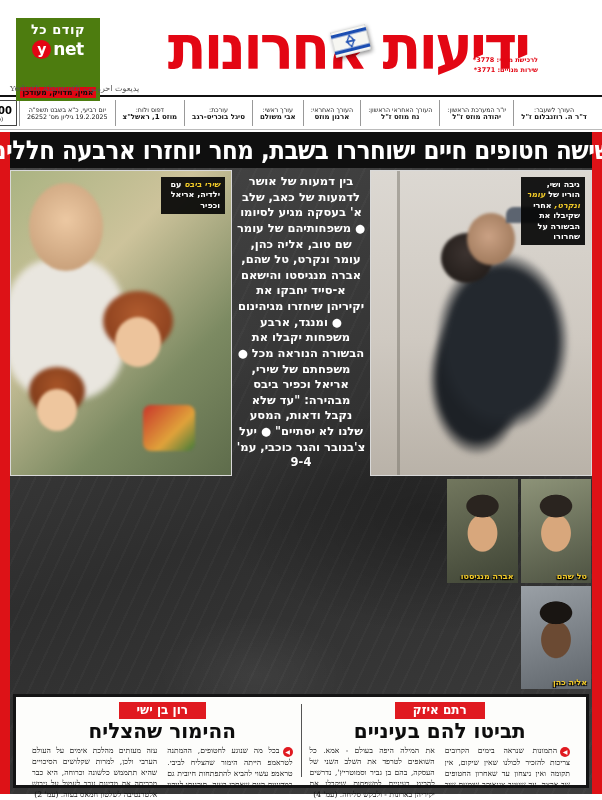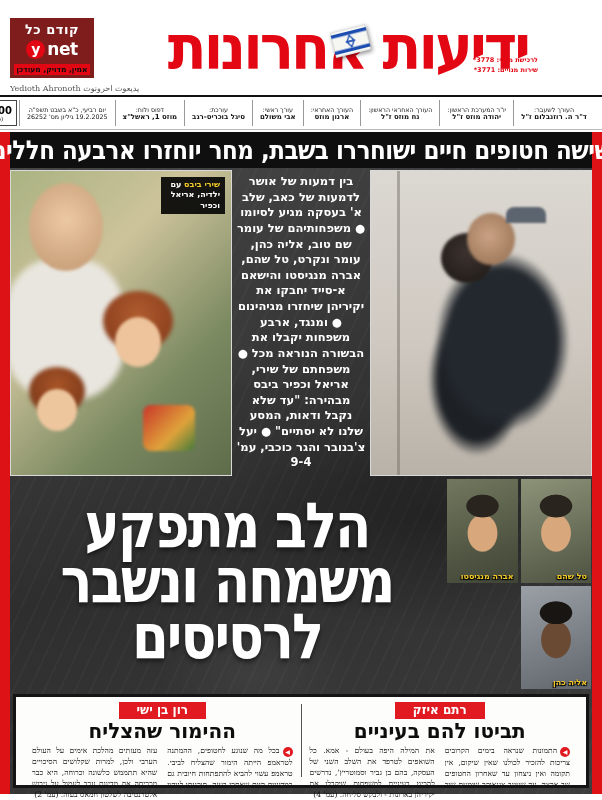--- a/index.html
+++ b/index.html
@@ -1,21 +1,21 @@
 <!DOCTYPE html>
 <html lang="he"><head>
 <meta charset="utf-8">
 <style>
   * { margin:0; padding:0; box-sizing:border-box; }
   body { width:602px; height:800px; background:#ffffff; font-family:"DejaVu Sans", sans-serif; overflow:hidden; }
   .page { position:relative; width:602px; height:800px; background:#fff; }
 
   
   .masthead { position:relative; height:97px; border-bottom:2px solid #111; background:#fff; }
-  .ynet-box { position:absolute; left:10px; top:18px; width:84px; height:60px; background:#7f1d1d; color:#fff; text-align:center; padding-top:4px; }
+  .ynet-box { position:absolute; left:16px; top:18px; width:84px; height:83px; background:#4d7c0f; color:#fff; text-align:center; padding-top:4px; }
   .ynet-topline { font-size:13px; font-weight:bold; letter-spacing:0.5px; }
   .ynet-logo { display:flex; align-items:center; justify-content:center; gap:2px; margin-top:2px; }
   .ynet-y { display:inline-flex; align-items:center; justify-content:center; width:19px; height:19px; border-radius:50%; background:#e30613; color:#fff; font-weight:bold; font-size:14px; }
   .ynet-net { color:#fff; font-weight:bold; font-size:17px; letter-spacing:-0.5px; }
   .ynet-strip { position:absolute; bottom:3px; left:4px; right:4px; background:#e30613; color:#0d0d0d; font-size:7.5px; font-weight:bold; padding:1px 0; }
   .logo-wrap { position:absolute; right:6px; left:100px; top:8px; height:78px; direction:rtl; text-align:center; }
   .logo-text { font-size:57px; font-weight:bold; color:#e30613; letter-spacing:-3px; line-height:78px; transform:scaleY(1.08); display:block; white-space:nowrap; }
   .flag { position:absolute; left:47%; top:20px; transform:rotate(-14deg); filter:drop-shadow(1px 2px 2px rgba(0,0,0,0.45)); }
   .subs { position:absolute; right:64px; top:56px; direction:rtl; text-align:right; color:#e30613; font-size:6.5px; font-weight:bold; line-height:1.5; }
   .latin-line { position:absolute; left:10px; bottom:2px; font-size:8px; color:#555; font-family:"DejaVu Serif", serif; }
@@ -58,21 +58,21 @@
   .photo-bibas { flex:1; background:linear-gradient(135deg,#aab382 0%,#cdc39b 35%,#7c8a62 70%,#5e6c4b 100%); }
   .photo-bibas .mom-face { position:absolute; left:18px; top:12px; width:74px; height:88px; border-radius:50%; background:radial-gradient(circle at 50% 42%, #ecc8a2, #caa27c 78%); filter:blur(1.5px); }
   .photo-bibas .mom-shirt { position:absolute; left:-6px; top:88px; width:120px; height:140px; border-radius:40%; background:#e9e6df; filter:blur(3px); }
   .photo-bibas .kid1-hair { position:absolute; left:92px; top:120px; width:70px; height:60px; border-radius:50%; background:radial-gradient(circle at 50% 40%, #b05b2e, #8a3f1d 80%); filter:blur(2px); }
   .photo-bibas .kid1-face { position:absolute; left:104px; top:146px; width:46px; height:50px; border-radius:50%; background:#edc49c; filter:blur(1.5px); }
   .photo-bibas .kid2-hair { position:absolute; left:18px; top:196px; width:56px; height:48px; border-radius:50%; background:radial-gradient(circle at 50% 40%, #a85427, #7d3a1a 80%); filter:blur(2px); }
   .photo-bibas .kid2-face { position:absolute; left:26px; top:218px; width:40px; height:42px; border-radius:50%; background:#eec69e; filter:blur(1.5px); }
   .photo-bibas .toy { position:absolute; right:36px; bottom:24px; width:52px; height:46px; border-radius:8px; background:linear-gradient(135deg,#c8352b,#e0a23a 60%,#3f7a3a); filter:blur(1.5px); }
 
   .caption { position:absolute; top:6px; right:6px; background:rgba(5,5,5,0.92); color:#fff; font-size:8px; font-weight:bold; line-height:1.3; padding:3px 5px; direction:rtl; text-align:right; max-width:64px; }
-  .caption .hl { color:#f0c928; }
+  .caption .hl { color:#f0c928;font-style:italic; }
 
   
   .mid-row { display:flex; direction:rtl; height:216px; }
   .portraits { width:148px; display:grid; grid-template-columns:1fr 1fr; grid-auto-rows:1fr; gap:3px; padding:3px 1px 3px 3px; direction:rtl; }
   .pt { position:relative; overflow:hidden; background:linear-gradient(160deg,#7a7f72,#565a50); }
   .pt::before { content:""; position:absolute; inset:0; background:radial-gradient(ellipse 24px 30px at 50% 52%, var(--skin,#d8a77c) 60%, transparent 64%); filter:blur(0.5px); }
   .pt::after { content:""; position:absolute; inset:0; background:radial-gradient(ellipse 27px 19px at 50% 26%, var(--hair,#2a241f) 58%, transparent 62%); filter:blur(0.5px); }
   .pt:nth-child(1) { background:linear-gradient(160deg,#8d9378,#4e5342); }
   .pt:nth-child(2) { background:linear-gradient(160deg,#72775e,#3f4435); }
   .pt:nth-child(3) { background:linear-gradient(160deg,#9aa0a6,#60666c); --skin:#6b4a33; --hair:#191512; }
@@ -180,20 +180,23 @@
     </div>
 
     <div class="photo-row">
 
       <div class="photo photo-hug">
         <div class="doorline"></div>
         <div class="hugmass"></div>
         <div class="head2"></div>
         <div class="head1"></div>
         <div class="cap"></div>
+        <div class="caption">
+          <span>ניבה ושי, הוריו של </span><span class="hl">עומר ונקרט,</span><span> אחרי שקיבלו את הבשורה על שחרורו</span>
+        </div>
       </div>
 
       <div class="summary-col">בין דמעות של אושר לדמעות של כאב, שלב א' בעסקה מגיע לסיומו ● משפחותיהם של עומר שם טוב, אליה כהן, עומר ונקרט, טל שהם, אברה מנגיסטו והישאם א-סייד יחבקו את יקיריהן שיחזרו מגיהינום ● ומנגד, ארבע משפחות יקבלו את הבשורה הנוראה מכל ● משפחתם של שירי, אריאל וכפיר ביבס מבהירה: "עד שלא נקבל ודאות, המסע שלנו לא יסתיים" ● יעל צ'בנובר והגר כוכבי, עמ' 9-4</div>
 
       <div class="photo photo-bibas">
         <div class="mom-shirt"></div>
         <div class="mom-face"></div>
         <div class="kid1-hair"></div>
         <div class="kid1-face"></div>
         <div class="kid2-hair"></div>
@@ -213,25 +216,20 @@
           <span class="pt-name">טל שהם</span>
         </div>
         <div class="pt">
           <span class="pt-name">אברה מנגיסטו</span>
         </div>
         <div class="pt">
           <span class="pt-name">אליה כהן</span>
         </div>
       </div>
 
-      <div class="big-headline">
-        <span class="big-line">הלב מתפקע</span>
-        <span class="big-line">משמחה ונשבר</span>
-        <span class="big-line">לרסיסים</span>
-      </div>
 
     </div>
 
     <div class="opinions">
 
       <div class="op-col">
         <span class="op-author">רתם איזק</span>
         <div class="op-headline">תביטו להם בעיניים</div>
         <div class="op-body"><span class="bullet">◀</span><span>התמונות שנראה בימים הקרובים צריכות להזכיר לכולנו שאין שיקום, אין תקומה ואין ניצחון עד שאחרון החטופים שב ארצה. עד שעינב צנגאוקר שומעת שוב את המילה היפה בעולם - אמא. כל השואפים לטרפד את השלב השני של העסקה, בהם בן גביר וסמוטריץ', נדרשים להביט בעיניים למשפחות שיקבלו את יקיריהן בארונות - ולבקש סליחה. (עמ' 4)</span></div>
       </div>

